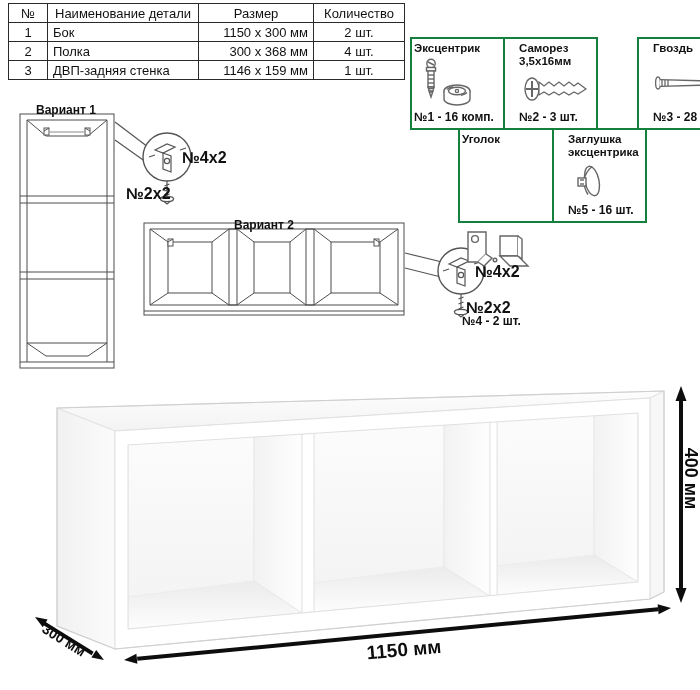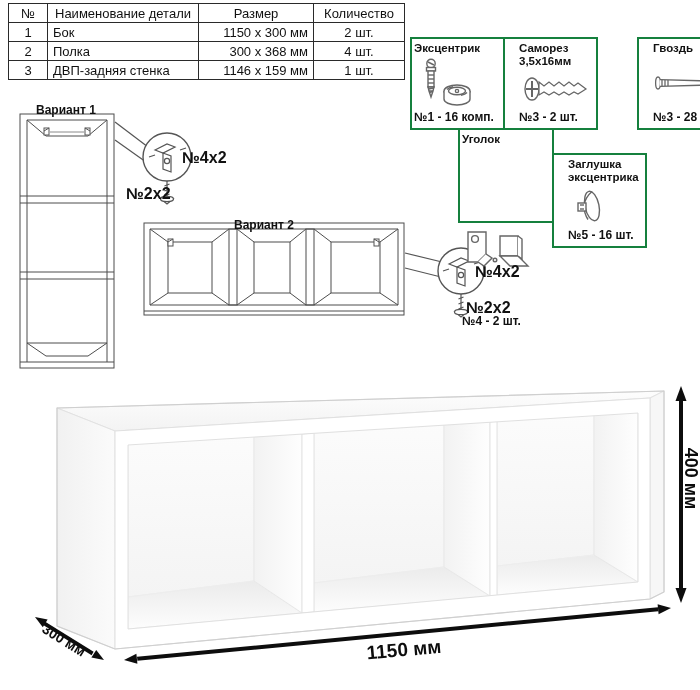--- a/index.html
+++ b/index.html
@@ -275,21 +275,21 @@
     <div class="hwcell" style="width:95px;">
       <div class="hw-title">Саморез</div>
       <div class="hw-title">3,5х16мм</div>
       <div class="hw-icon">
         <svg width="74" height="40" viewBox="0 0 74 40" fill="none" stroke="#666" stroke-width="1.4">
           <ellipse cx="13" cy="20" rx="7" ry="11" fill="#fff"></ellipse>
           <path d="M13,12 v16 M7,20 h12" stroke-width="2"></path>
           <path d="M20,13 l5,4 l5,-4 l5,4 l5,-4 l5,4 l5,-4 l5,4 l4,-3 l8,6 l-8,5 l-4,-2 l-5,3 l-5,-3 l-5,3 l-5,-3 l-5,3 l-5,-3 l-5,3 z" fill="#fff" stroke-width="1.2"></path>
         </svg>
       </div>
-      <div class="hw-count">№3 - 2 шт.</div>
+      <div class="hw-count">№2 - 3 шт.</div>
     </div>
     <div class="hwcell" style="width:106px;margin-left:39px;">
       <div class="hw-title">Гвоздь</div>
       <div class="hw-title"></div>
       <div class="hw-icon">
         <svg width="80" height="22" viewBox="0 0 80 22" fill="none" stroke="#666" stroke-width="1.3">
           <ellipse cx="5" cy="11" rx="2.4" ry="6" fill="#fff"></ellipse>
           <path d="M7,7.6 L70,9.4 L78,11 L70,12.6 L7,14.4" fill="#fff"></path>
           <line x1="9" y1="7.8" x2="9" y2="14.2"></line>
             <line x1="12" y1="7.9" x2="12" y2="14.1"></line>
@@ -310,21 +310,21 @@
           <circle cx="13" cy="13" r="3.4"></circle>
           <path d="M24,28 l6,4 l-8,8 l-6,-4" fill="#fff"></path>
           <path d="M38,10 h18 v20 h-18 z" fill="#fff"></path>
           <path d="M38,30 h18 l10,10 h-18 z" fill="#fff"></path>
           <path d="M56,10 l4,3 v20 l-4,-3" fill="#fff"></path>
           <circle cx="33" cy="34" r="1.8"></circle>
         </svg>
       </div>
       <div class="hw-count">№4 - 2 шт.</div>
     </div>
-    <div class="hwcell" style="width:95px;height:95px;margin-top:25px;">
+    <div class="hwcell" style="width:95px;height:95px;">
       <div class="hw-title">Заглушка</div>
       <div class="hw-title">эксцентрика</div>
       <div class="hw-icon">
         <svg width="40" height="44" viewBox="0 0 40 44" fill="none" stroke="#666" stroke-width="1.4">
           <ellipse cx="24" cy="22" rx="7" ry="15" transform="rotate(-12 24 22)" fill="#fff"></ellipse>
           <path d="M24,7.5 q-7,6 -8,14 q0,8 4,14"></path>
           <rect x="10" y="19" width="8" height="8" fill="#fff"></rect>
           <line x1="12" y1="21" x2="16" y2="21"></line>
             <line x1="12" y1="25" x2="16" y2="25"></line>
         </svg>

